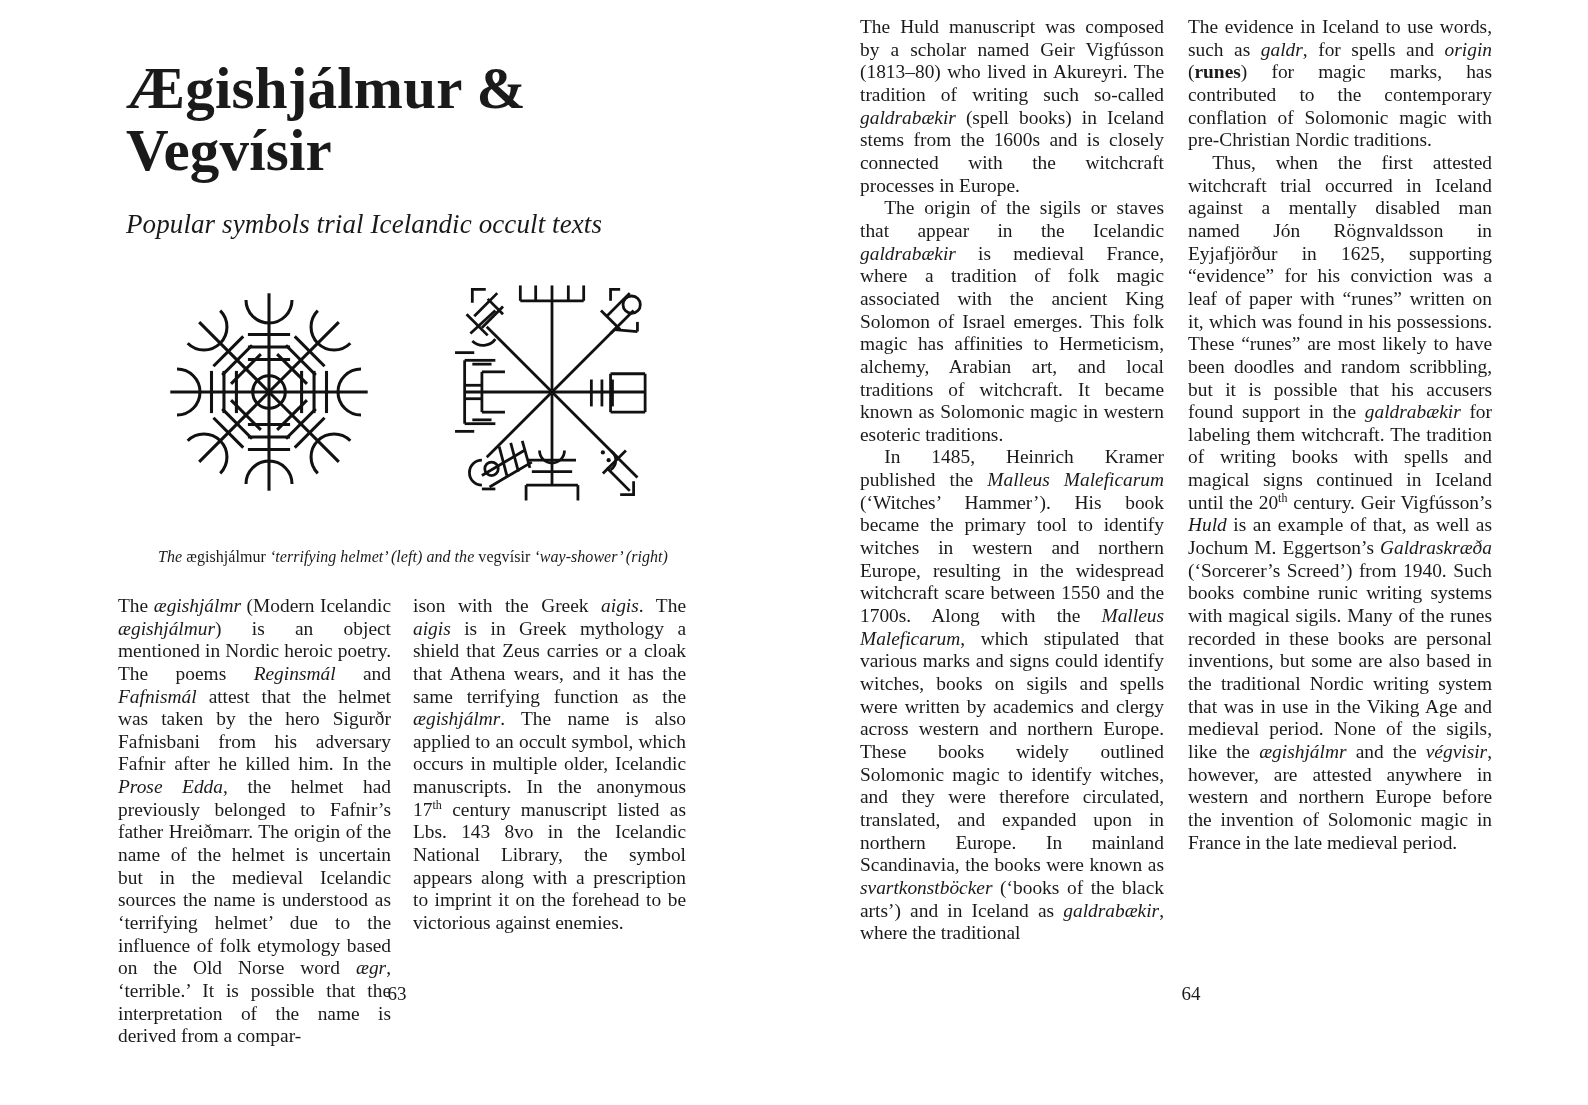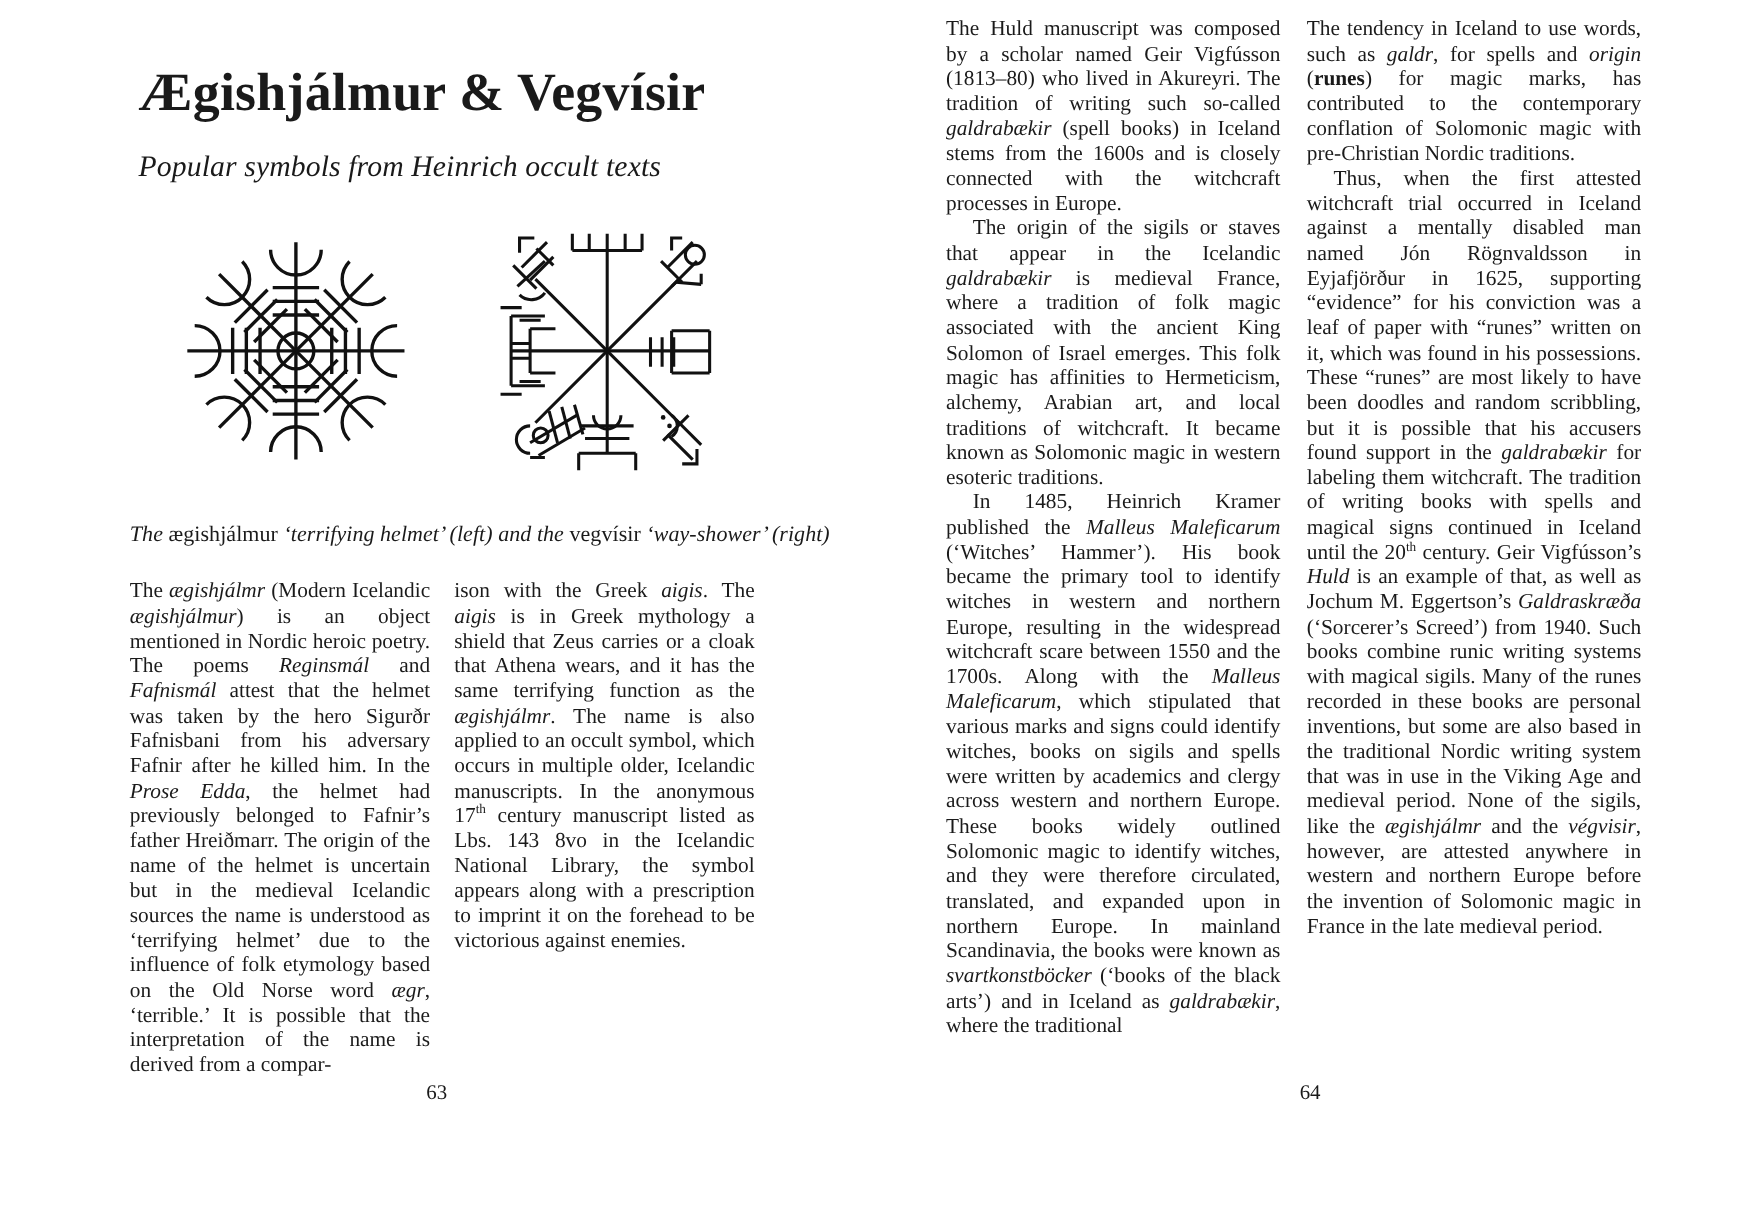--- a/index.html
+++ b/index.html
@@ -25,21 +25,21 @@
   .page {
     position: relative;
     height: 1105px;
     box-sizing: border-box;
   }
   .page-left  { width: 794px; padding: 40px 86px 0 118px; }
   .page-right { width: 794px; padding: 16px 96px 0 66px; }
 
   
   .title {
-    font-size: 49px;
+    font-size: 59px;
     font-weight: 700;
     letter-spacing: 0.2px;
     line-height: 1.05;
     margin: 18px 0 16px 8px;
     font-family: "Liberation Serif", "DejaVu Serif", serif;
   }
   .subtitle {
     font-size: 27px;
     font-style: italic;
     margin: 27px 0 0 8px;
@@ -51,21 +51,21 @@
     margin-top: 22px;
     display: flex;
     justify-content: center;
     align-items: center;
     gap: 48px;
     height: 260px;
   }
   .figure svg { display: block; }
 
   .caption {
-    font-size: 20px;
+    font-size: 16px;
     font-style: italic;
     text-align: center;
     margin-top: 26px;
     letter-spacing: 0.05px;
     white-space: nowrap;
   }
   .caption .rom { font-style: normal; }
 
   
   .cols-2 {
@@ -105,21 +105,21 @@
   .page-right .folio { padding-right: 30px; }
 </style>
 </head>
 <body>
 
 <div class="spread">
 
   <div class="page page-left">
 
     <h1 class="title">Ægishjálmur &amp; Vegvísir</h1>
-    <div class="subtitle">Popular symbols from Heinrich occult texts</div>
+    <div class="subtitle">Popular symbols trial Icelandic occult texts</div>
 
     <div class="figure">
 
       <svg width="230" height="230" viewBox="0 0 240 240" fill="none" stroke="#111111" stroke-width="3.2" stroke-linecap="butt">
         <g>
 
           <g id="aeg-arm">
             <line x1="120" y1="120" x2="120" y2="17"></line>
             <line x1="98" y1="60" x2="142" y2="60"></line>
             <line x1="98" y1="73" x2="142" y2="73"></line>
@@ -237,21 +237,21 @@
   </div>
 
   <div class="page page-right">
     <div class="cols-2">
       <div class="col">
           <p><span>The Huld manuscript was composed by a scholar named Geir Vigfússon (1813–80) who lived in Akureyri. The tradition of writing such so-called </span><i>galdrabækir</i><span> (spell books) in Iceland stems from the 1600s and is closely connected with the witchcraft processes in Europe.</span></p>
           <p><span>The origin of the sigils or staves that appear in the Icelandic </span><i>galdrabækir</i><span> is medieval France, where a tradition of folk magic associated with the ancient King Solomon of Israel emerges. This folk magic has affinities to Hermeticism, alchemy, Arabian art, and local traditions of witchcraft. It became known as Solomonic magic in western esoteric traditions.</span></p>
           <p><span>In 1485, Heinrich Kramer published the </span><i>Malleus Maleficarum</i><span> (‘Witches’ Hammer’). His book became the primary tool to identify witches in western and northern Europe, resulting in the widespread witchcraft scare between 1550 and the 1700s. Along with the </span><i>Malleus Maleficarum</i><span>, which stipulated that various marks and signs could identify witches, books on sigils and spells were written by academics and clergy across western and northern Europe. These books widely outlined Solomonic magic to identify witches, and they were therefore circulated, translated, and expanded upon in northern Europe. In mainland Scandinavia, the books were known as </span><i>svartkonstböcker</i><span> (‘books of the black arts’) and in Iceland as </span><i>galdrabækir</i><span>, where the traditional</span></p>
         </div>
       <div class="col">
-          <p><span>The tendency in Iceland to use words, such as </span><i>galdr</i><span>, for spells and </span><i>origin</i><span> (</span><b>runes</b><span>) for magic marks, has contributed to the contemporary conflation of Solomonic magic with pre-Christian Nordic traditions.</span></p>
+          <p><span>The evidence in Iceland to use words, such as </span><i>galdr</i><span>, for spells and </span><i>origin</i><span> (</span><b>runes</b><span>) for magic marks, has contributed to the contemporary conflation of Solomonic magic with pre-Christian Nordic traditions.</span></p>
           <p><span>Thus, when the first attested witchcraft trial occurred in Iceland against a mentally disabled man named Jón Rögnvaldsson in Eyjafjörður in 1625, supporting “evidence” for his conviction was a leaf of paper with “runes” written on it, which was found in his possessions. These “runes” are most likely to have been doodles and random scribbling, but it is possible that his accusers found support in the </span><i>galdrabækir</i><span> for labeling them witchcraft. The tradition of writing books with spells and magical signs continued in Iceland until the 20</span><sup>th</sup><span> century. Geir Vigfússon’s </span><i>Huld</i><span> is an example of that, as well as Jochum M. Eggertson’s </span><i>Galdraskræða</i><span> (‘Sorcerer’s Screed’) from 1940. Such books combine runic writing systems with magical sigils. Many of the runes recorded in these books are personal inventions, but some are also based in the traditional Nordic writing system that was in use in the Viking Age and medieval period. None of the sigils, like the </span><i>ægishjálmr</i><span> and the </span><i>végvisir</i><span>, however, are attested anywhere in western and northern Europe before the invention of Solomonic magic in France in the late medieval period.</span></p>
         </div>
     </div>
 
     <div class="folio">64</div>
   </div>
 
 </div>
 
 </body></html>

